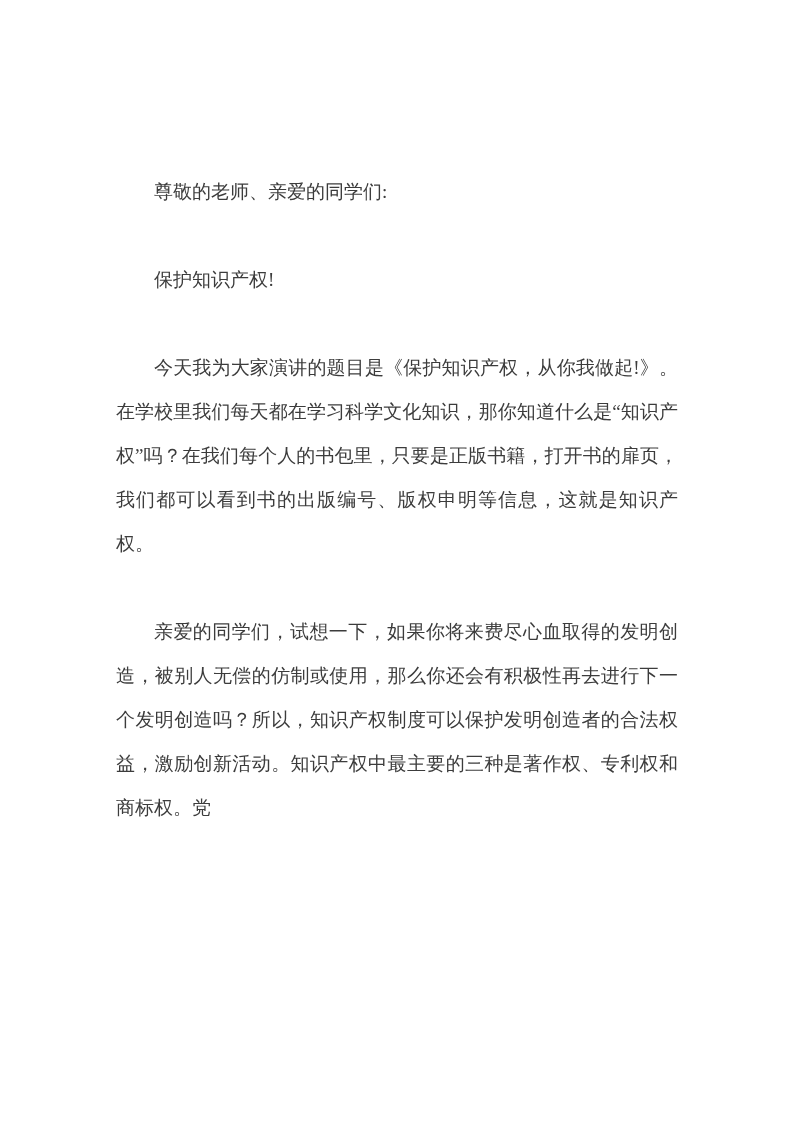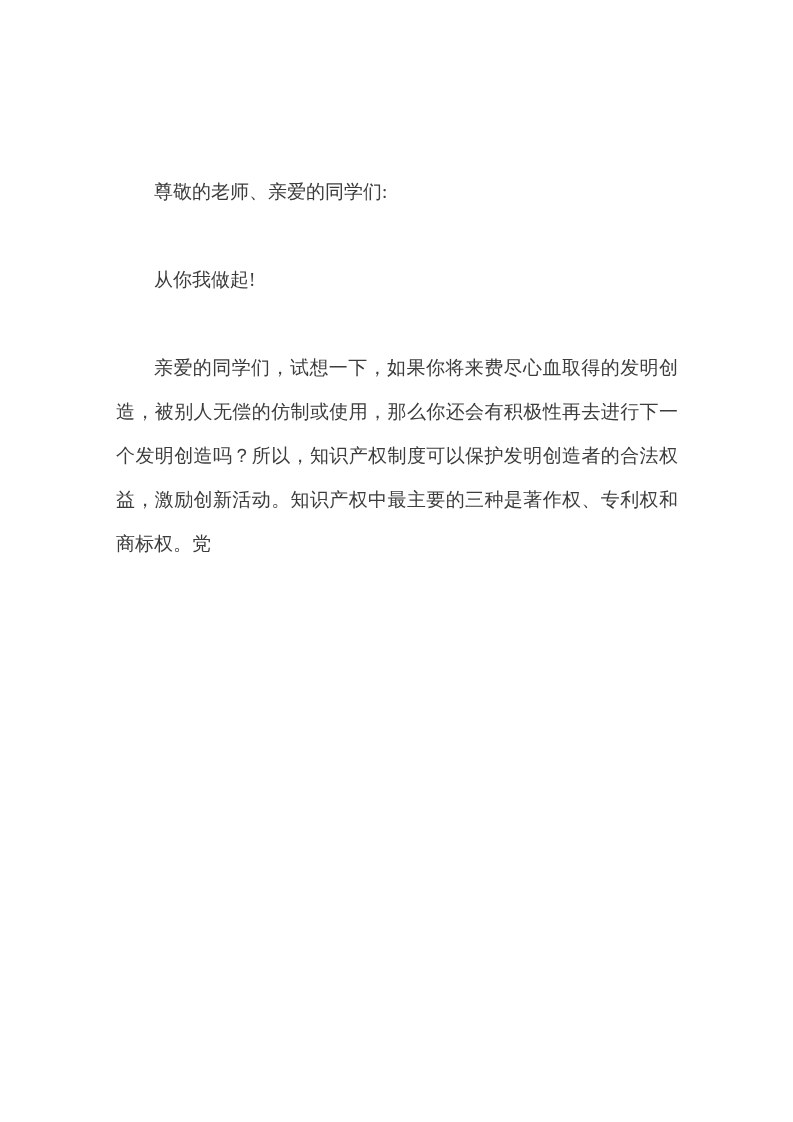--- a/index.html
+++ b/index.html
@@ -37,16 +37,17 @@
   .para:last-child {
     margin-bottom: 0;
   }
 </style>
 </head>
 <body>
 
 <div class="page">
   <div class="content">
     <p class="para">尊敬的老师、亲爱的同学们:</p>
-    <p class="para">从你我做起!</p>
+    <p class="para">保护知识产权!</p>
+    <p class="para">今天我为大家演讲的题目是《保护知识产权，从你我做起!》。在学校里我们每天都在学习科学文化知识，那你知道什么是“知识产权”吗？在我们每个人的书包里，只要是正版书籍，打开书的扉页，我们都可以看到书的出版编号、版权申明等信息，这就是知识产权。</p>
     <p class="para">亲爱的同学们，试想一下，如果你将来费尽心血取得的发明创造，被别人无偿的仿制或使用，那么你还会有积极性再去进行下一个发明创造吗？所以，知识产权制度可以保护发明创造者的合法权益，激励创新活动。知识产权中最主要的三种是著作权、专利权和商标权。党</p>
   </div>
 </div>
 
 </body></html>

